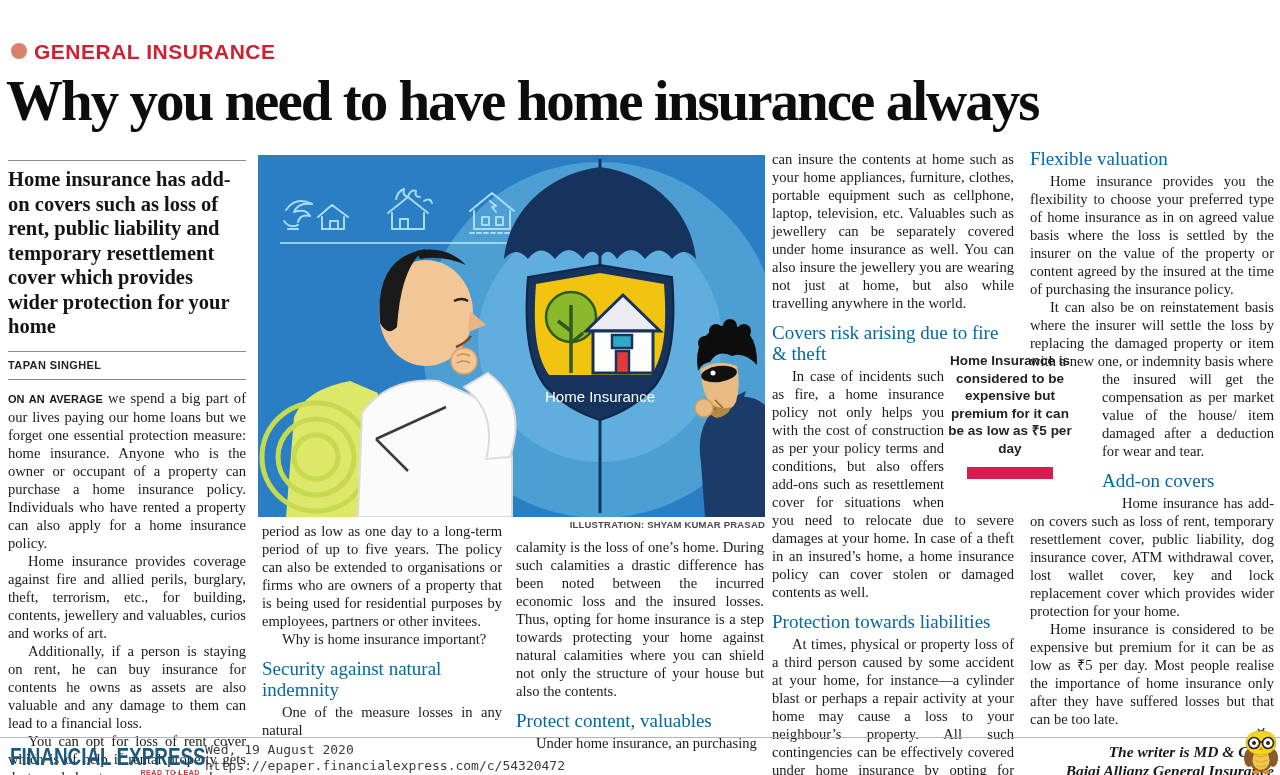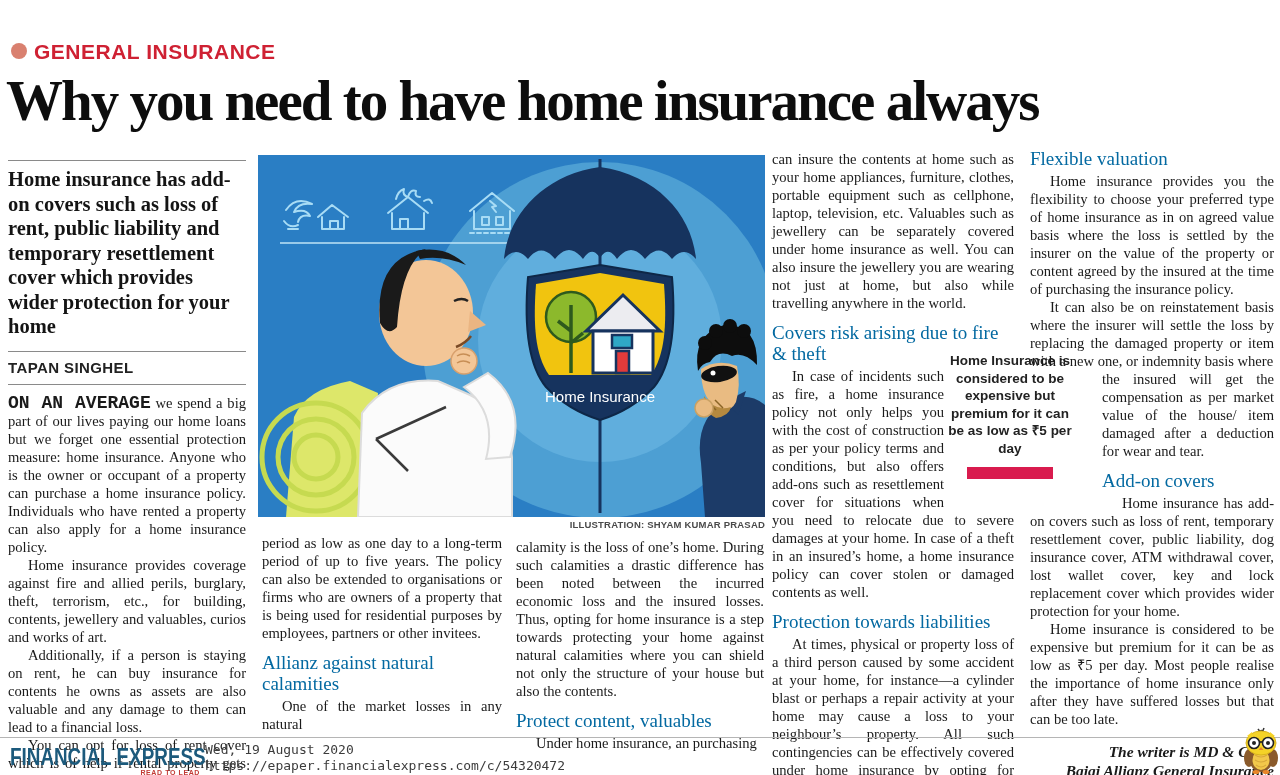--- a/index.html
+++ b/index.html
@@ -8,27 +8,27 @@
   .abs{position:absolute;}
   
   .kicker-dot{width:16px;height:16px;border-radius:50%;background:#d9806f;}
   .kicker-label{font-family:"Liberation Sans",sans-serif;font-weight:bold;font-size:21px;
         color:#cf2133;letter-spacing:.5px;}
   .headline{font-family:"Liberation Serif",serif;font-weight:bold;font-size:57px;
         letter-spacing:-2px;color:#0d0d0d;white-space:nowrap;}
   
   .standfirst{font-weight:bold;font-size:20.5px;line-height:24.5px;color:#141414;
         border-top:1px solid #8a8a8a;border-bottom:1px solid #8a8a8a;padding:6px 0 12px 0;}
-  .byline{font-family:"Liberation Sans",sans-serif;font-weight:bold;font-size:15px;
+  .byline{font-family:"Liberation Sans",sans-serif;font-weight:bold;font-size:11px;
         letter-spacing:.4px;color:#222;border-bottom:1px solid #8a8a8a;padding:7px 0 8px 0;}
   
   .body-col p{margin:0;font-size:14.6px;line-height:18px;text-align:justify;}
   .body-col p.ind{text-indent:20px;}
   .body-col h3{margin:10px 0 3px 0;font-weight:normal;font-size:19px;line-height:21px;color:#0369a1;}
-  .leadin{font-family:Liberation Mono, monospace;font-weight:bold;font-size:18px;}
+  .leadin{font-family:Liberation Sans, sans-serif;font-weight:bold;font-size:11px;}
   .sp-r{float:right;width:70px;height:140px;}
   .sp-l{float:left;width:72px;height:130px;}
   .signoff{margin-top:14px;text-align:right;font-style:italic;font-weight:bold;
         font-size:15.5px;line-height:19px;}
   
   .pullquote{font-family:"Liberation Sans",sans-serif;font-weight:bold;font-size:13.5px;
         line-height:17.5px;text-align:center;color:#222;}
   .pq-bar{width:86px;height:12px;background:#d91b4e;margin:10px auto 0 auto;}
   .credit{font-family:"Liberation Sans",sans-serif;font-weight:bold;font-size:9.5px;
         color:#4a4a4a;text-align:right;letter-spacing:.2px;}
@@ -150,24 +150,25 @@
       <ellipse cx="461" cy="219" rx="18" ry="8" fill="#111" transform="rotate(-8 461 219)"></ellipse>
       <circle cx="455" cy="218" r="2.5" fill="#fff"></circle>
       <path d="M446,241 Q457,257 473,252 Q471,261 458,263 Q445,257 446,241 Z" fill="#b5893f"></path>
       <path d="M450,247 l8,8 M457,245 l8,8" stroke="#8a6426" stroke-width="1.5"></path>
       <circle cx="446" cy="253" r="9" fill="#e9bb82" stroke="#caa163" stroke-width="1.5"></circle>
     </g>
   </svg>
 
   <div class="abs credit" style="left:500px;top:519px;width:265px;">ILLUSTRATION: SHYAM KUMAR PRASAD</div>
 
-  <div class="abs body-col" style="left:262px;top:534px;width:240px;">
+  <div class="abs body-col" style="left:262px;top:522px;width:240px;">
     <p>period as low as one day to a long-term period of up to five years. The policy can also be extended to organisations or firms who are owners of a property that is being used for residential purposes by employees, partners or other invitees.</p>
-    <h3>Allianz against natural calamities</h3>
-    <p class="ind">One of the market losses in any natural</p>
+    <p class="ind">Why is home insurance important?</p>
+    <h3>Security against natural indemnity</h3>
+    <p class="ind">One of the measure losses in any natural</p>
   </div>
 
   <div class="abs body-col" style="left:516px;top:538px;width:248px;">
     <p>calamity is the loss of one’s home. During such calamities a drastic difference has been noted between the incurred economic loss and the insured losses. Thus, opting for home insurance is a step towards protecting your home against natural calamities where you can shield not only the structure of your house but also the contents.</p>
     <h3>Protect content, valuables</h3>
     <p class="ind">Under home insurance, an purchasing</p>
   </div>
 
   <div class="abs body-col" style="left:772px;top:150px;width:242px;">
     <p>can insure the contents at home such as your home appliances, furniture, clothes, portable equipment such as cellphone, laptop, television, etc. Valuables such as jewellery can be separately covered under home insurance as well. You can also insure the jewellery you are wearing not just at home, but also while travelling anywhere in the world.</p>

